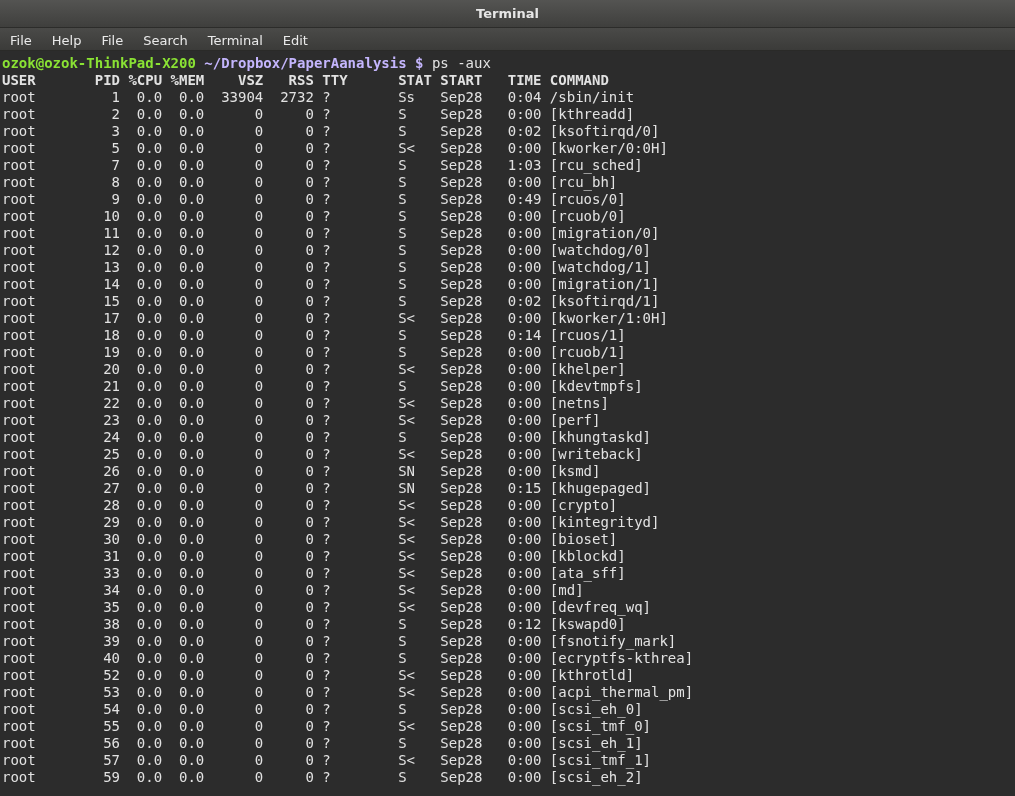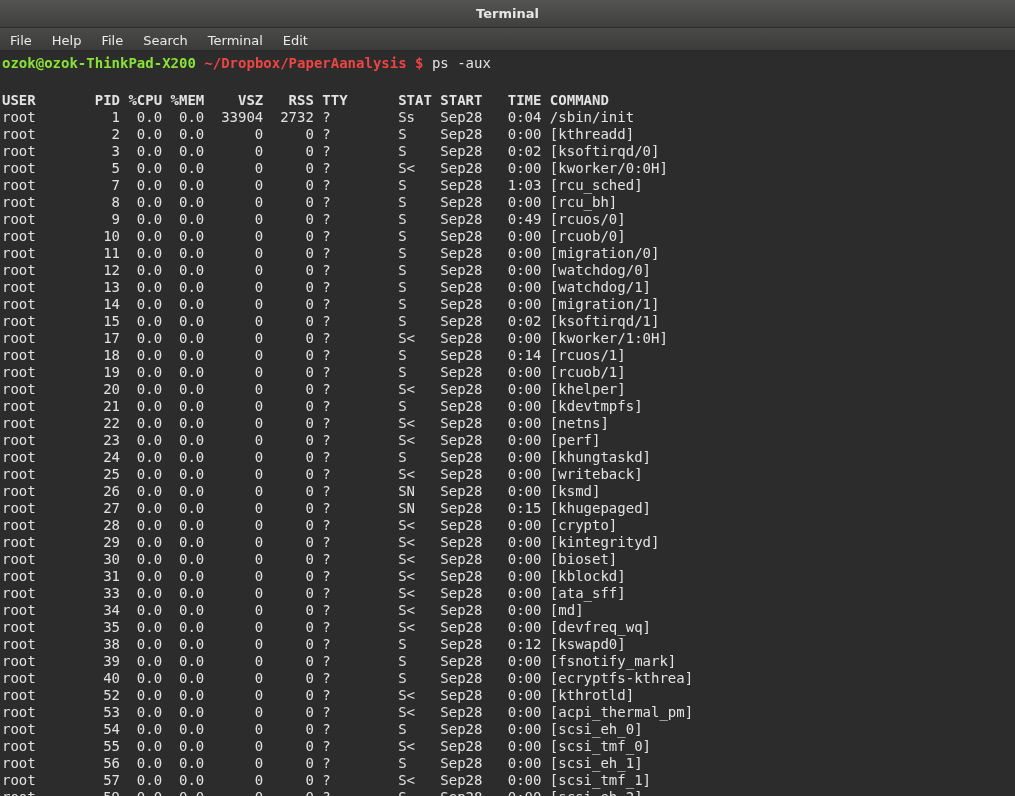--- a/index.html
+++ b/index.html
@@ -24,23 +24,23 @@
   .terminal {
     width: 100%; height: calc(796px - 28px - 23px);
     background: #2c2c2c; color: #e2e2e2;
     font-family: "DejaVu Sans Mono","Liberation Mono",monospace;
     font-size: 14px; line-height: 17px;
     white-space: pre;
     padding: 4px 2px 0 2px;
     overflow: hidden;
   }
   .p-user { color: #8ae234; font-weight: bold; }
-  .p-path { color: #ef4444; font-weight: bold; }
+  .p-path { color: #c4b5fd; font-weight: bold; }
   .p-cmd  { color: #e2e2e2; margin-top: 14px; }
-  .bold   { font-weight: bold; margin-top: 20px; }
+  .bold   { font-weight: bold; }
 </style>
 </head>
 <body>
 
 <div class="titlebar">
   <span>Terminal</span>
 </div>
 
 <div class="menubar" id="menubar">
     <div class="menu-item">File</div>

